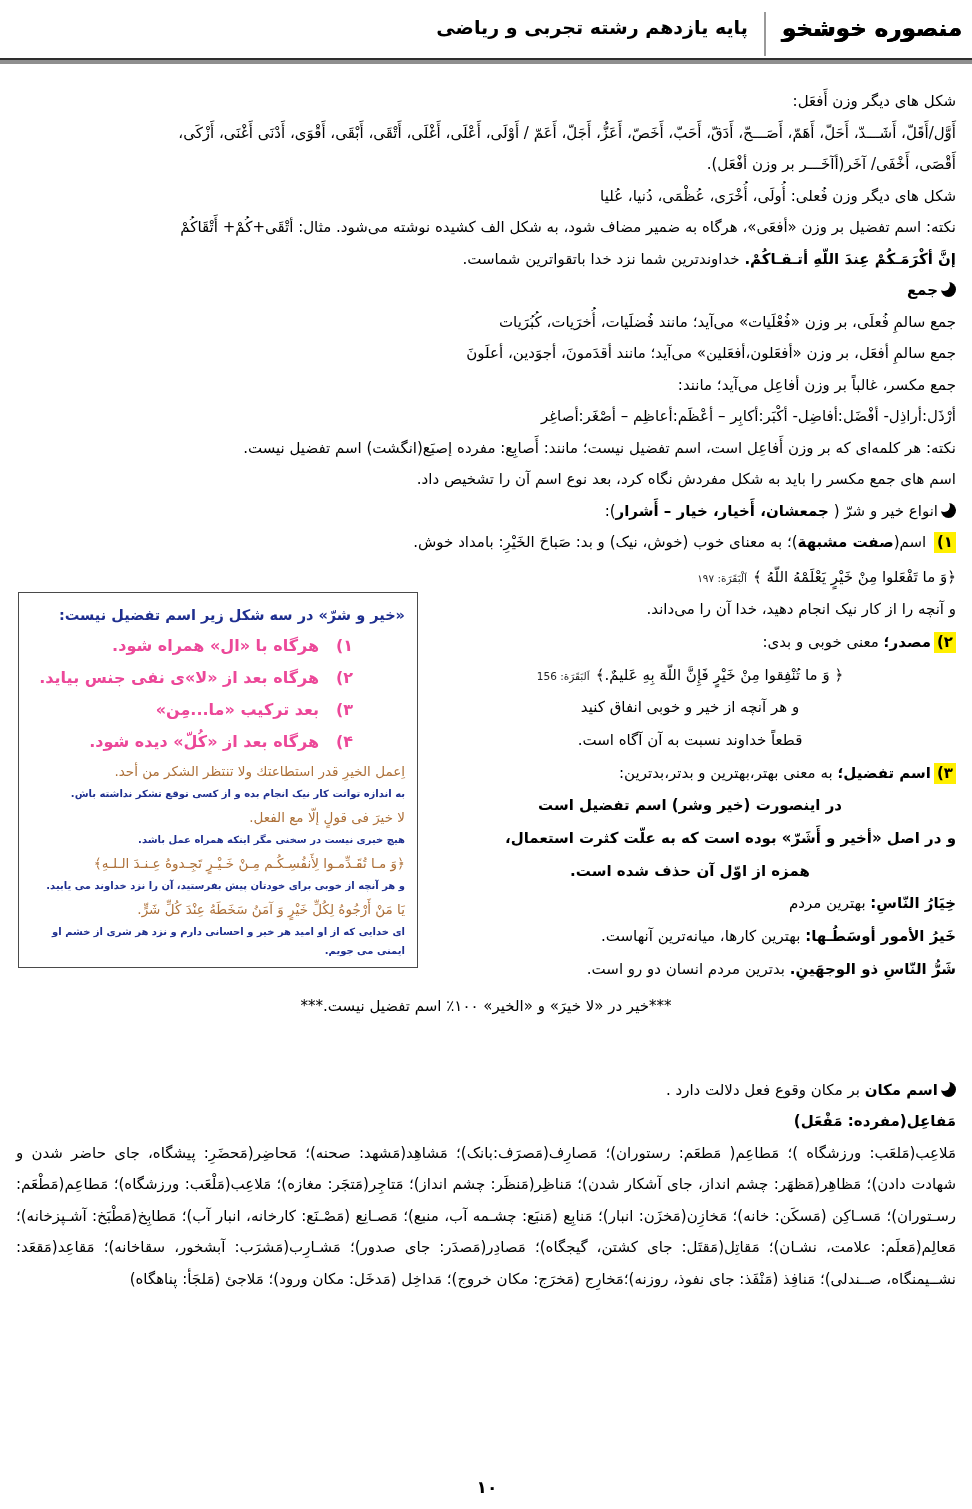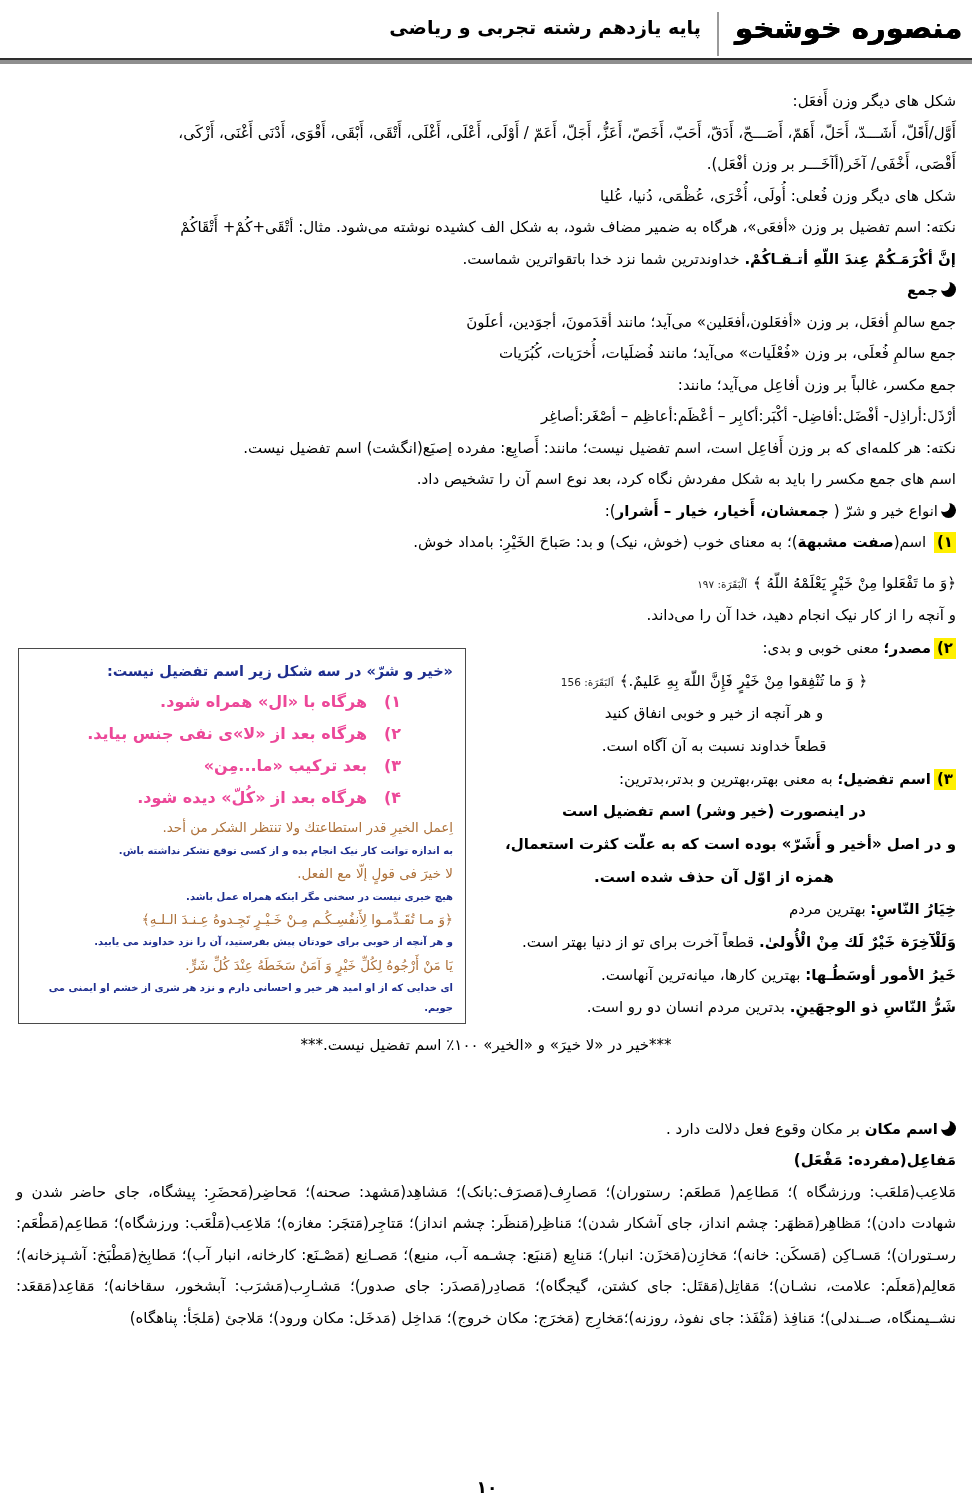--- a/index.html
+++ b/index.html
@@ -2,44 +2,44 @@
 <html lang="fa" dir="rtl"><head>
 <meta charset="utf-8">
 <style>
   html,body{margin:0;padding:0;background:#fff;}
   .page{
     width:972px;height:1509px;margin:0 auto;background:#fff;color:#000;
     font-family:"DejaVu Sans",sans-serif;direction:rtl;position:relative;overflow:hidden;
   }
   
   .header{display:flex;align-items:center;height:56px;padding:0 6px;}
-  .logo{font-weight:bold;font-size:29px;letter-spacing:-1px;text-shadow:.6px 0 #000, 0 .4px #000;padding:0 4px;}
+  .logo{font-weight:bold;font-size:23px;letter-spacing:-1px;text-shadow:.6px 0 #000, 0 .4px #000;padding:0 4px;}
   .header-divider{width:2px;height:44px;background:#9a9a9a;margin:0 12px 0 16px;align-self:flex-end;}
   .header-title{font-weight:bold;font-size:19px;padding-bottom:2px;}
   .top-rule{height:4px;background:#8f8f8f;border-top:2px solid #2e2e2e;margin:2px 0 0;}
   
   .content{padding:22px 16px 0;}
   .t{font-size:15px;line-height:2.1;text-align:right;}
   .b{font-weight:bold;}
   .center{text-align:center;}
   .justify{text-align:justify;}
   .hl{background:#ffef00;font-weight:bold;padding:0 3px;margin-left:3px;display:inline-block;line-height:1.4;}
   .ref{font-size:10.5px;color:#222;margin-right:6px;}
   
   .bullet{display:inline-block;width:15px;height:15px;border-radius:50%;background:#000;position:relative;vertical-align:-2px;margin-left:3px;}
   .bullet::before{content:"";position:absolute;right:6px;top:-3px;width:12px;height:12px;border-radius:50%;background:#fff;}
   
   .magnifier{display:inline-block;width:10px;height:10px;border:2.5px solid #000;border-radius:50%;position:relative;vertical-align:-2px;margin-left:10px;}
   .magnifier::after{content:"";position:absolute;width:8px;height:2.5px;background:#000;transform:rotate(-38deg);right:-7px;top:11px;}
   
-  .two-col{display:flex;align-items:flex-end;gap:6px;margin-top:8px;}
+  .two-col{display:flex;align-items:center;gap:6px;margin-top:2px;}
   .khayr-col{flex:1;min-width:0;}
   .khayr-col .t{line-height:2.18;}
   .sidebox{
-    width:448px;box-sizing:border-box;border:1.5px solid #4a4a4a;
+    width:400px;box-sizing:border-box;border:1.5px solid #4a4a4a;
     padding:8px 12px 6px;margin:14px 0 0 2px;background:#fff;flex:0 0 auto;
   }
   .sidebox .bx-title{color:#1f2f8f;font-weight:bold;font-size:14.5px;line-height:2;text-align:right;}
   .rule-item{color:#ec4899;font-weight:bold;font-size:16px;line-height:2;text-align:right;padding-right:52px;}
   .rule-num{display:inline-block;min-width:34px;}
   .q-ar{color:#ad7039;font-size:13.5px;line-height:1.95;text-align:right;}
   .q-fa{color:#1f2f8f;font-weight:bold;font-size:10px;line-height:1.95;text-align:right;}
   .footnote{margin:6px 0 30px;}
   .makan-gap{height:22px;}
   .examples-par{line-height:2.1;}
@@ -60,22 +60,22 @@
   <div class="content">
 
     <div class="t">شکل های دیگر وزن أَفعَل:</div>
     <div class="t">أَوَّل/أَقَلّ، أَشَـــدّ، أَحَلّ، أَهَمّ، أَصَـــحّ، أَدَقّ، أَحَبّ، أَخَصّ، أَعَزُّ، أَجَلّ، أَعَمّ / أَوْلَی، أَعْلَی، أَغْلَی، أَتْقَی، أَبْقَی، أَقْوَی، أَدْنَی أَغْنَی، أَزْکَی،</div>
     <div class="t">أَقْصَی، أَخْفَی/ آخَر(أآخَـــر بر وزن أفْعَل).</div>
     <div class="t">شکل های دیگر وزن فُعلی: أُولَی، أُخْرَی، عُظْمَی، دُنیا، عُلیا</div>
     <div class="t">نکته: اسم تفضیل بر وزن «أفعَی»، هرگاه به ضمیر مضاف شود، به شکل الف کشیده نوشته می‌شود. مثال: أتْقَی+کُمْ+ أَتْقَاکُمْ</div>
     <div class="t"><span class="b">إنَّ أکْرَمَـکُمْ عِندَ اللّهِ أتـقـاکُمْ.</span><span> خداوند‌ترین شما نزد خدا باتقواترین شماست.</span></div>
 
     <div class="t"><span class="bullet"></span><span class="b">جمع</span></div>
+    <div class="t">جمع سالمِ فُعلَی، بر وزن «فُعْلَیات» می‌آید؛ مانند فُضلَیات، أُخرَیات، کُبُرَیات</div>
     <div class="t">جمع سالمِ أفعَل، بر وزن «أفعَلون،أفعَلین» می‌آید؛ مانند أقدَمونَ، أجوَدین، أعلَونَ</div>
-    <div class="t">جمع سالمِ فُعلَی، بر وزن «فُعْلَیات» می‌آید؛ مانند فُضلَیات، أُخرَیات، کُبُرَیات</div>
     <div class="t">جمع مکسر، غالباً بر وزن أفاعِل می‌آید؛ مانند:</div>
     <div class="t">أرْذَل:أراذِل- أفْضَل:أفاضِل- أکْبَر:أکابِر – أعْظَم:أعاظِم – أصْغَر:أصاغِر</div>
     <div class="t">نکته: هر کلمه‌ای که بر وزن أَفاعِل است، اسم تفضیل نیست؛ مانند: أَصابِع: مفرده إصبَع(انگشت) اسم تفضیل نیست.</div>
     <div class="t">اسم های جمع مکسر را باید به شکل مفردش نگاه کرد، بعد نوع اسم آن را تشخیص داد.</div>
 
     <div class="t"><span class="bullet"></span><span>انواع خیر و شرّ ( </span><span class="b">جمعشان، أَخیار، خیار – أَشرار</span><span>):</span></div>
 
     <div class="t"><span class="hl">۱)</span><span> اسم(</span><span class="b">صفت مشبهة</span><span>)؛ به معنای خوب (خوش، نیک) و بد: صَباحَ الخَیْرِ: بامداد خوش.</span></div>
 
     <div class="two-col">
@@ -87,21 +87,20 @@
         <div class="t center"><span>﴿ وَ ما تُنْفِقوا مِنْ خَیْرٍ فَإِنَّ اللّهَ بِهِ عَلیمٌ.﴾</span><span class="ref">اَلبَقَرَة: 156</span></div>
         <div class="t center">و هر آنچه از خیر و خوبی انفاق کنید</div>
         <div class="t center">قطعاً خداوند نسبت به آن آگاه است.</div>
 
         <div class="t"><span class="hl">۳)</span><span class="b">اسم تفضیل؛</span><span> به معنی بهتر،بهترین و بدتر،بدترین:</span></div>
         <div class="t b center">در اینصورت (خیر وشر) اسم تفضیل است</div>
         <div class="t b">و در اصل «أخیر و أَشَرّ» بوده است که به علّت کثرت استعمال،</div>
         <div class="t b center">همزه از اوّل آن حذف شده است.</div>
 
         <div class="t"><span class="b">خِیَارُ النّاسِ:</span><span> بهترین مردم</span></div>
-        <div class="t"><span class="b">وَلَلْآخِرَة خَیْرٌ لَك مِنْ الْأُولیٰ.</span><span> قطعاً آخرت برای تو از دنیا بهتر است.</span></div>
         <div class="t"><span class="b">خَیرُ الأمور أوسَطُـها:</span><span> بهترین کارها، میانه‌ترین آنهاست.</span></div>
         <div class="t"><span class="b">شَرُّ النّاسِ ذو الوجهَینِ.</span><span> بدترین مردم انسان دو رو است.</span></div>
       </div>
 
       <div class="sidebox">
         <div class="bx-title">«خیر و شرّ» در سه شکل زیر اسم تفضیل نیست:</div>
         <div class="rule-item"><span class="rule-num">۱)</span><span>هرگاه با «ال» همراه شود.</span></div>
         <div class="rule-item"><span class="rule-num">۲)</span><span>هرگاه بعد از «لا»ی نفی جنس بیاید.</span></div>
         <div class="rule-item"><span class="rule-num">۳)</span><span>بعد ترکیب «ما...مِن»</span></div>
         <div class="rule-item"><span class="rule-num">۴)</span><span>هرگاه  بعد از «کُلّ» دیده شود.</span></div>

